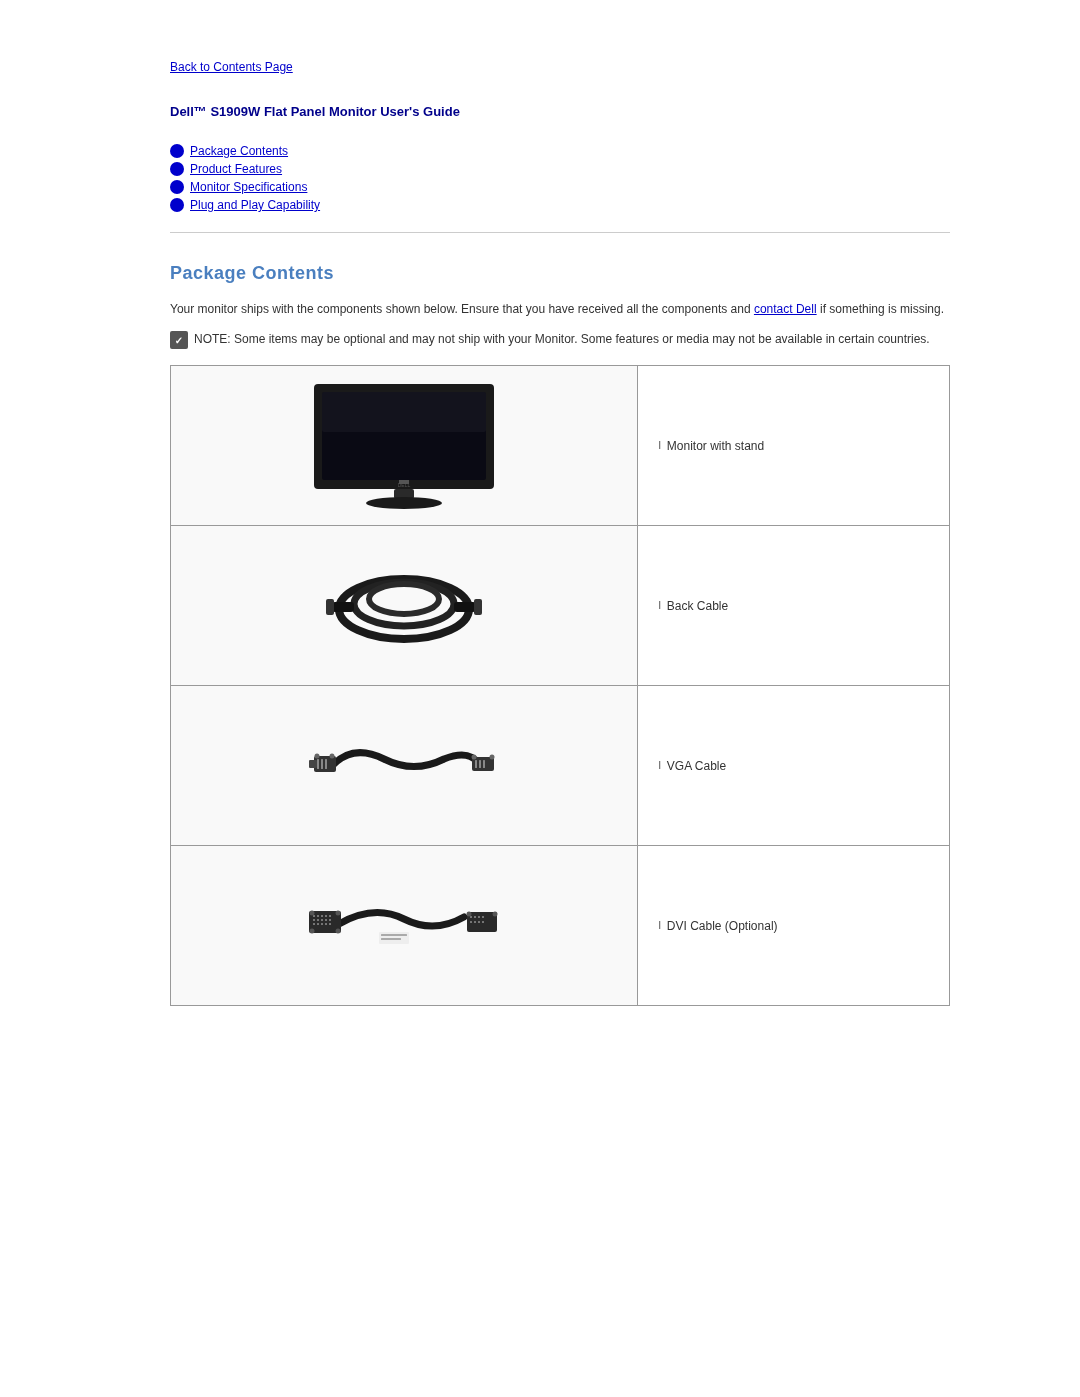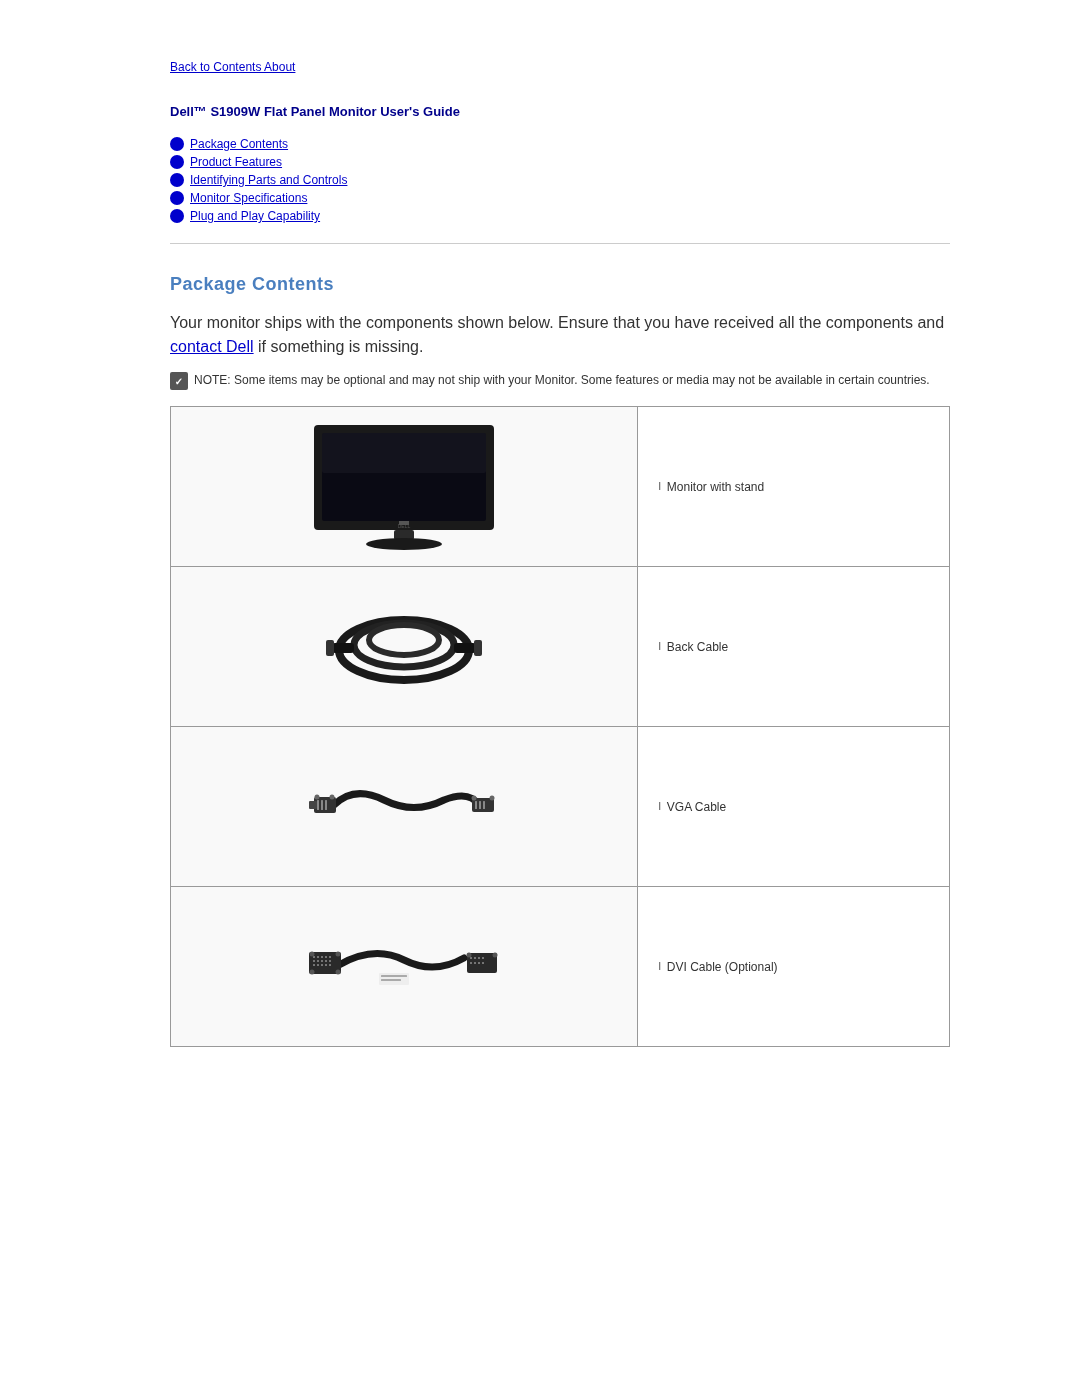--- a/index.html
+++ b/index.html
@@ -26,21 +26,21 @@
     .page-title {
       font-size: 22px;
       font-weight: bold;
       color: #000;
       margin-bottom: 4px;
     }
     .subtitle {
       font-size: 13px;
       font-weight: bold;
       color: #00008b;
-      margin-bottom: 18px;
+      margin-bottom: 25px;
     }
     .nav-list {
       list-style: none;
       margin-bottom: 20px;
     }
     .nav-list li {
       margin-bottom: 4px;
       display: flex;
       align-items: center;
     }
@@ -64,21 +64,21 @@
       margin: 20px 0 30px 0;
     }
     .section-title {
       font-size: 18px;
       font-weight: bold;
       color: #4a7fbf;
       margin-bottom: 16px;
       letter-spacing: 0.5px;
     }
     .intro-text {
-      font-size: 16px;
+      font-size: 12px;
       color: #333;
       margin-bottom: 12px;
       line-height: 1.5;
     }
     .contact-link {
       color: #0000cc;
       text-decoration: underline;
     }
     .note-box {
       display: flex;
@@ -137,36 +137,32 @@
       color: #555;
       margin-right: 6px;
       font-size: 11px;
     }
   </style>
 </head>
 <body>
 
 <div class="page-container">
 
-  <a class="back-link" href="#">Back to Contents About</a>
+  <a class="back-link" href="#">Back to Contents Page</a>
 
   <p class="subtitle">Dell™ S1909W Flat Panel Monitor User's Guide</p>
 
   <ul class="nav-list">
     <li>
       <span class="bullet-icon"></span>
       <a class="nav-link" href="#">Package Contents</a>
     </li>
     <li>
       <span class="bullet-icon"></span>
       <a class="nav-link" href="#">Product Features</a>
-    </li>
-    <li>
-      <span class="bullet-icon"></span>
-      <a class="nav-link" href="#">Identifying Parts and Controls</a>
     </li>
     <li>
       <span class="bullet-icon"></span>
       <a class="nav-link" href="#">Monitor Specifications</a>
     </li>
     <li>
       <span class="bullet-icon"></span>
       <a class="nav-link" href="#">Plug and Play Capability</a>
     </li>
   </ul>

